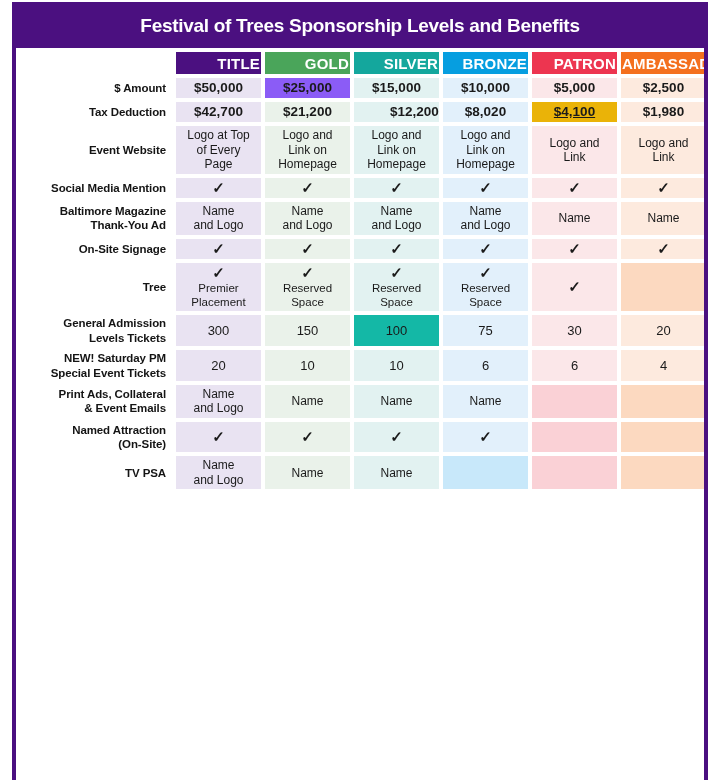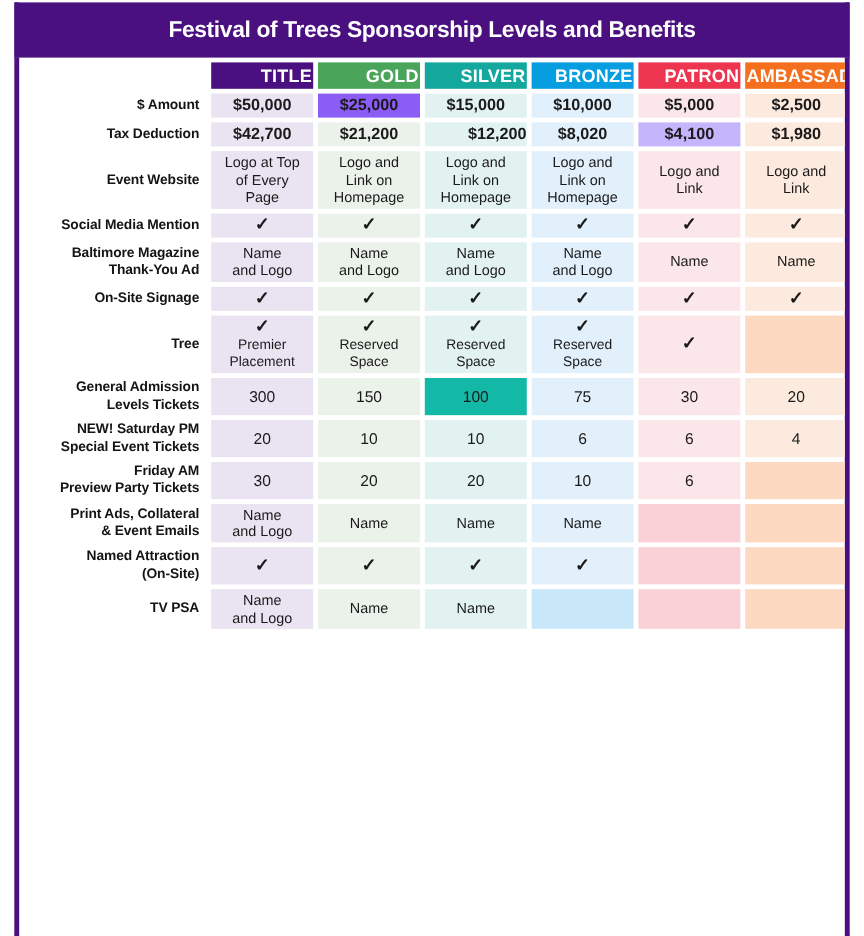--- a/index.html
+++ b/index.html
@@ -207,21 +207,21 @@
             </td>
             <td class="cell amount" style="background: rgb(234, 242, 234);">
               <span class="cellline">$21,200</span>
             </td>
             <td class="cell amount" style="background: rgb(226, 242, 241); padding-left: 36px;">
               <span class="cellline">$12,200</span>
             </td>
             <td class="cell amount" style="background: rgb(226, 240, 251);">
               <span class="cellline">$8,020</span>
             </td>
-            <td class="cell amount" style="background: #c4b5fd;">
+            <td class="cell amount" style="background: #eab308; text-decoration: underline;">
               <span class="cellline">$4,100</span>
             </td>
             <td class="cell amount" style="background: rgb(253, 234, 222);">
               <span class="cellline">$1,980</span>
             </td>
           </tr>
           <tr>
             <td class="rowlabel">
               <span class="cellline">Event Website</span>
             </td>
@@ -400,42 +400,20 @@
             </td>
             <td class="cell num" style="background: rgb(251, 231, 233);">
               <span class="cellline">6</span>
             </td>
             <td class="cell num" style="background: rgb(253, 234, 222);">
               <span class="cellline">4</span>
             </td>
           </tr>
           <tr>
             <td class="rowlabel">
-              <span class="cellline">Friday AM</span>
-              <span class="cellline">Preview Party Tickets</span>
-            </td>
-            <td class="cell num" style="background: rgb(233, 227, 242);">
-              <span class="cellline">30</span>
-            </td>
-            <td class="cell num" style="background: rgb(234, 242, 234);">
-              <span class="cellline">20</span>
-            </td>
-            <td class="cell num" style="background: rgb(226, 242, 241);">
-              <span class="cellline">20</span>
-            </td>
-            <td class="cell num" style="background: rgb(226, 240, 251);">
-              <span class="cellline">10</span>
-            </td>
-            <td class="cell num" style="background: rgb(251, 231, 233);">
-              <span class="cellline">6</span>
-            </td>
-            <td class="cell num" style="background: rgb(252, 217, 192);"></td>
-          </tr>
-          <tr>
-            <td class="rowlabel">
               <span class="cellline">Print Ads, Collateral</span>
               <span class="cellline">&amp; Event Emails</span>
             </td>
             <td class="cell " style="background: rgb(233, 227, 242);">
               <span class="cellline">Name</span>
               <span class="cellline">and Logo</span>
             </td>
             <td class="cell " style="background: rgb(234, 242, 234);">
               <span class="cellline">Name</span>
             </td>

